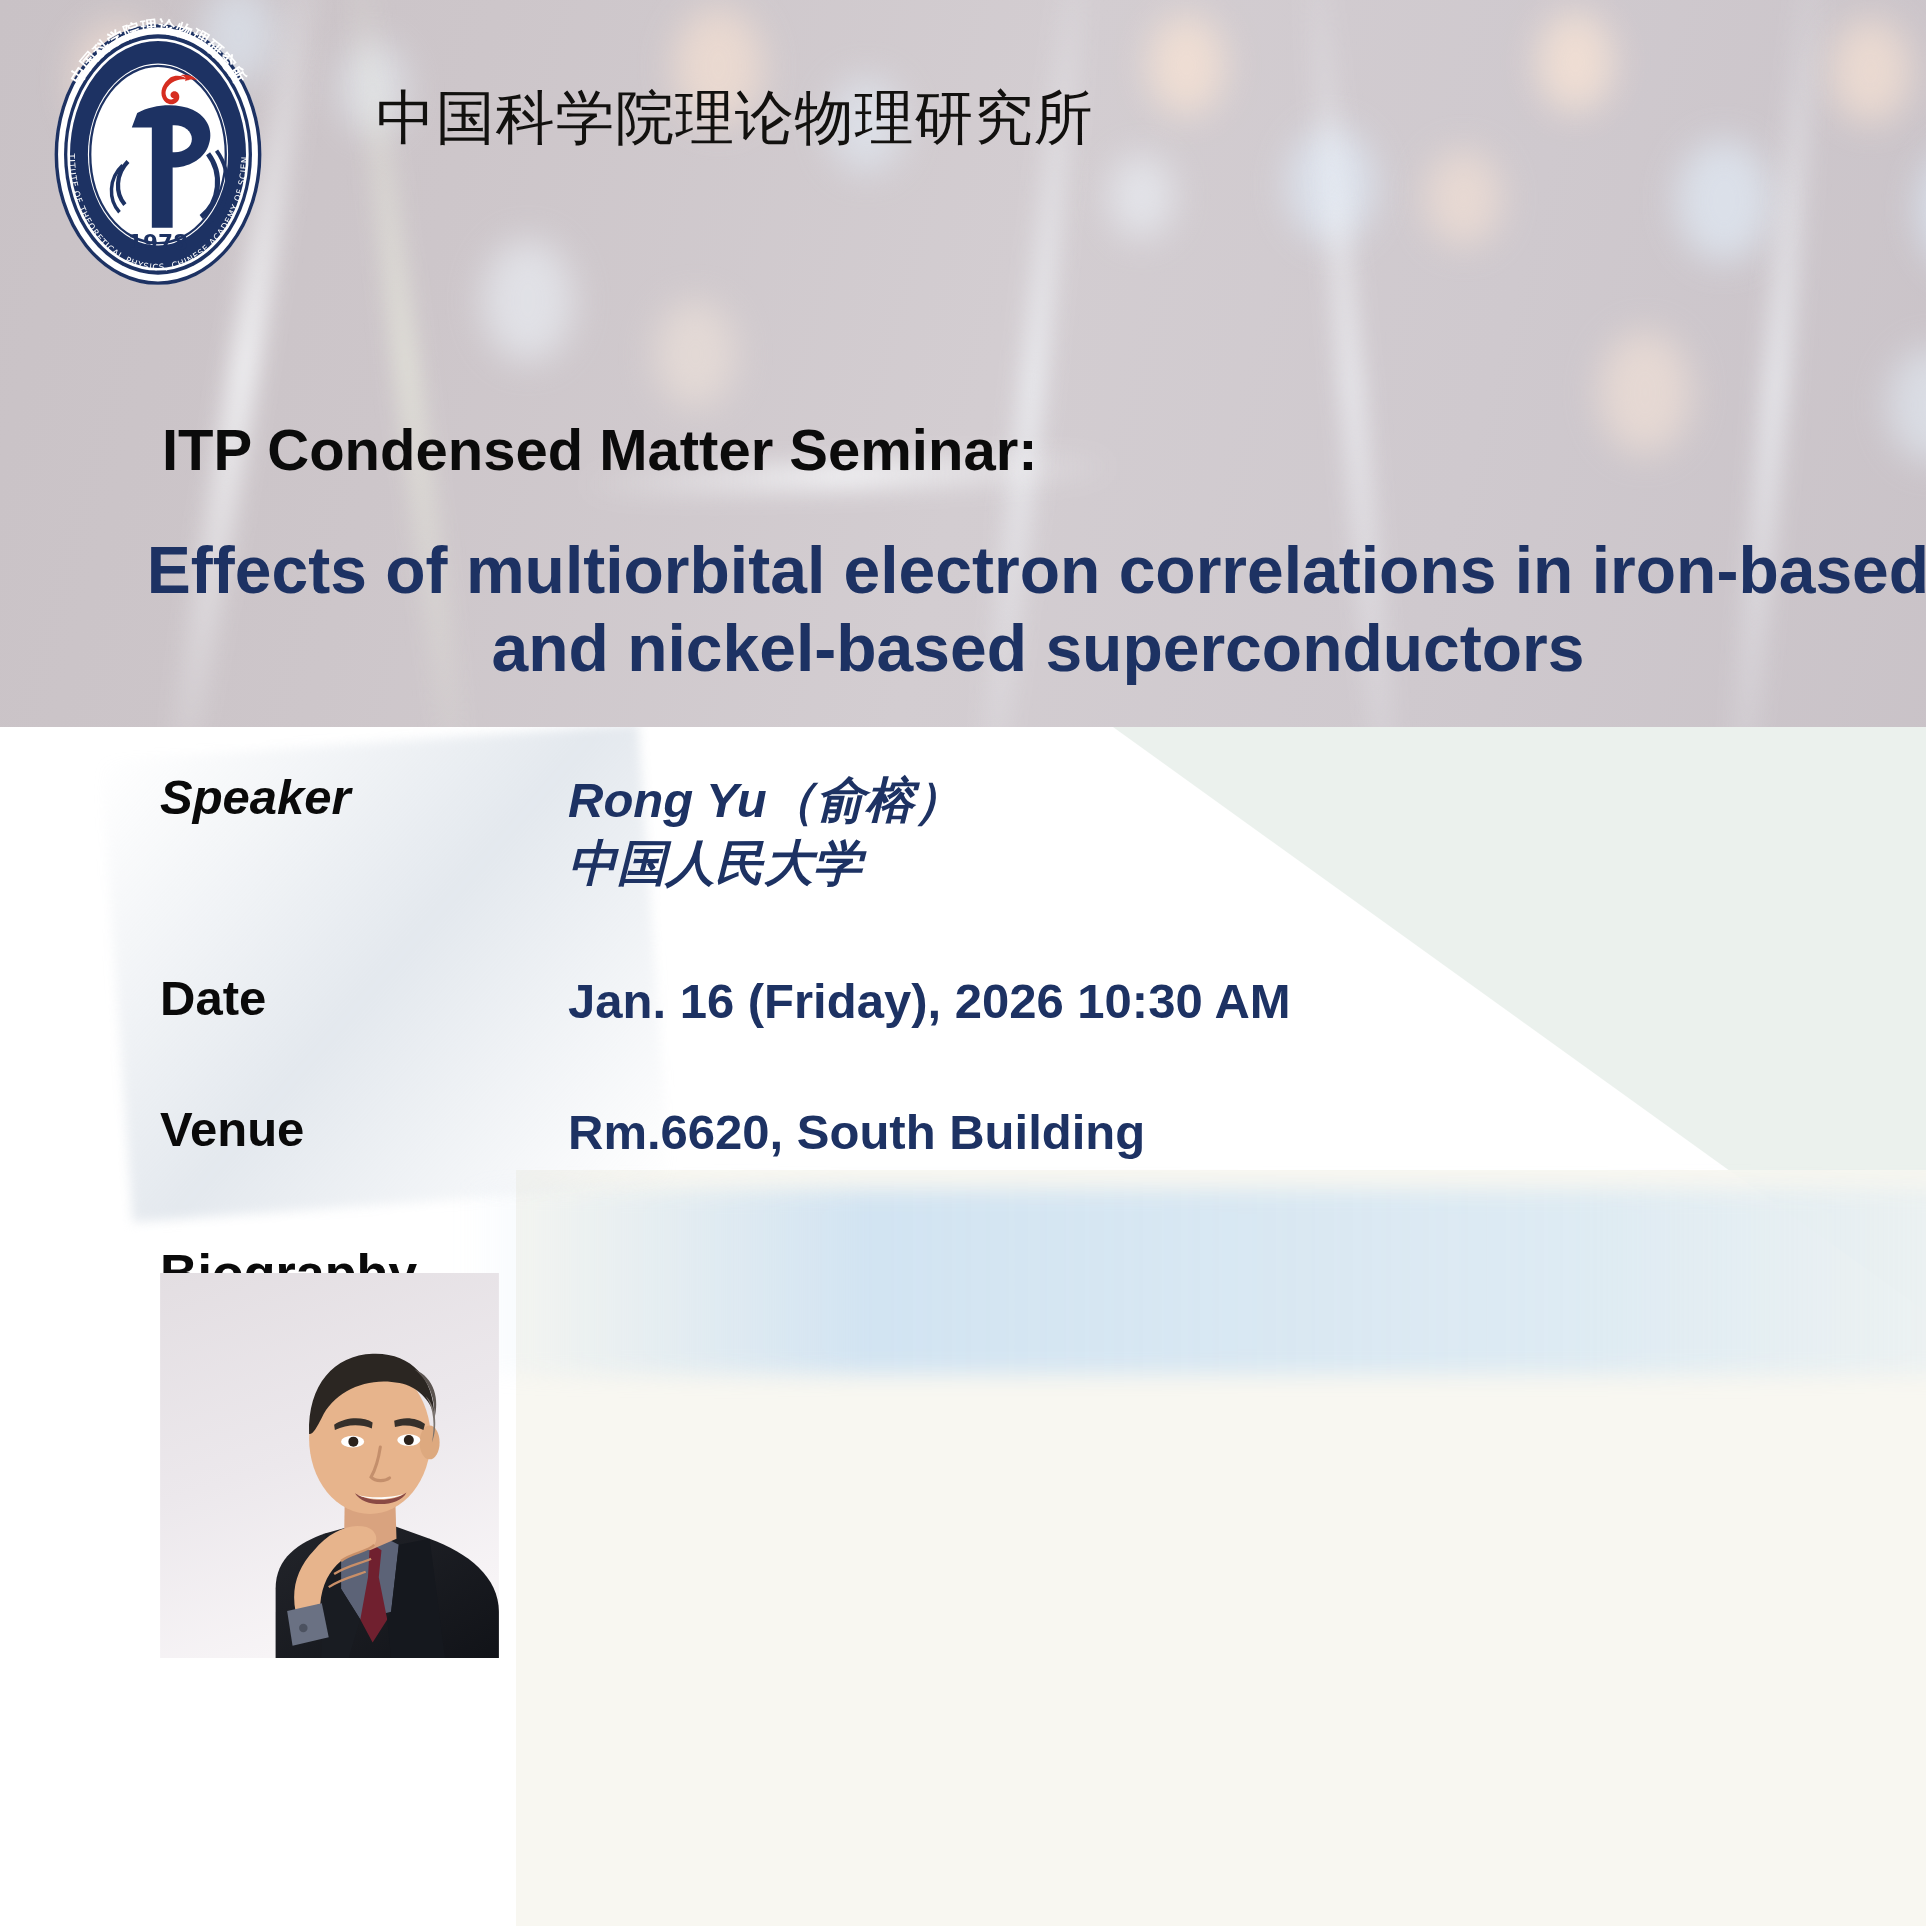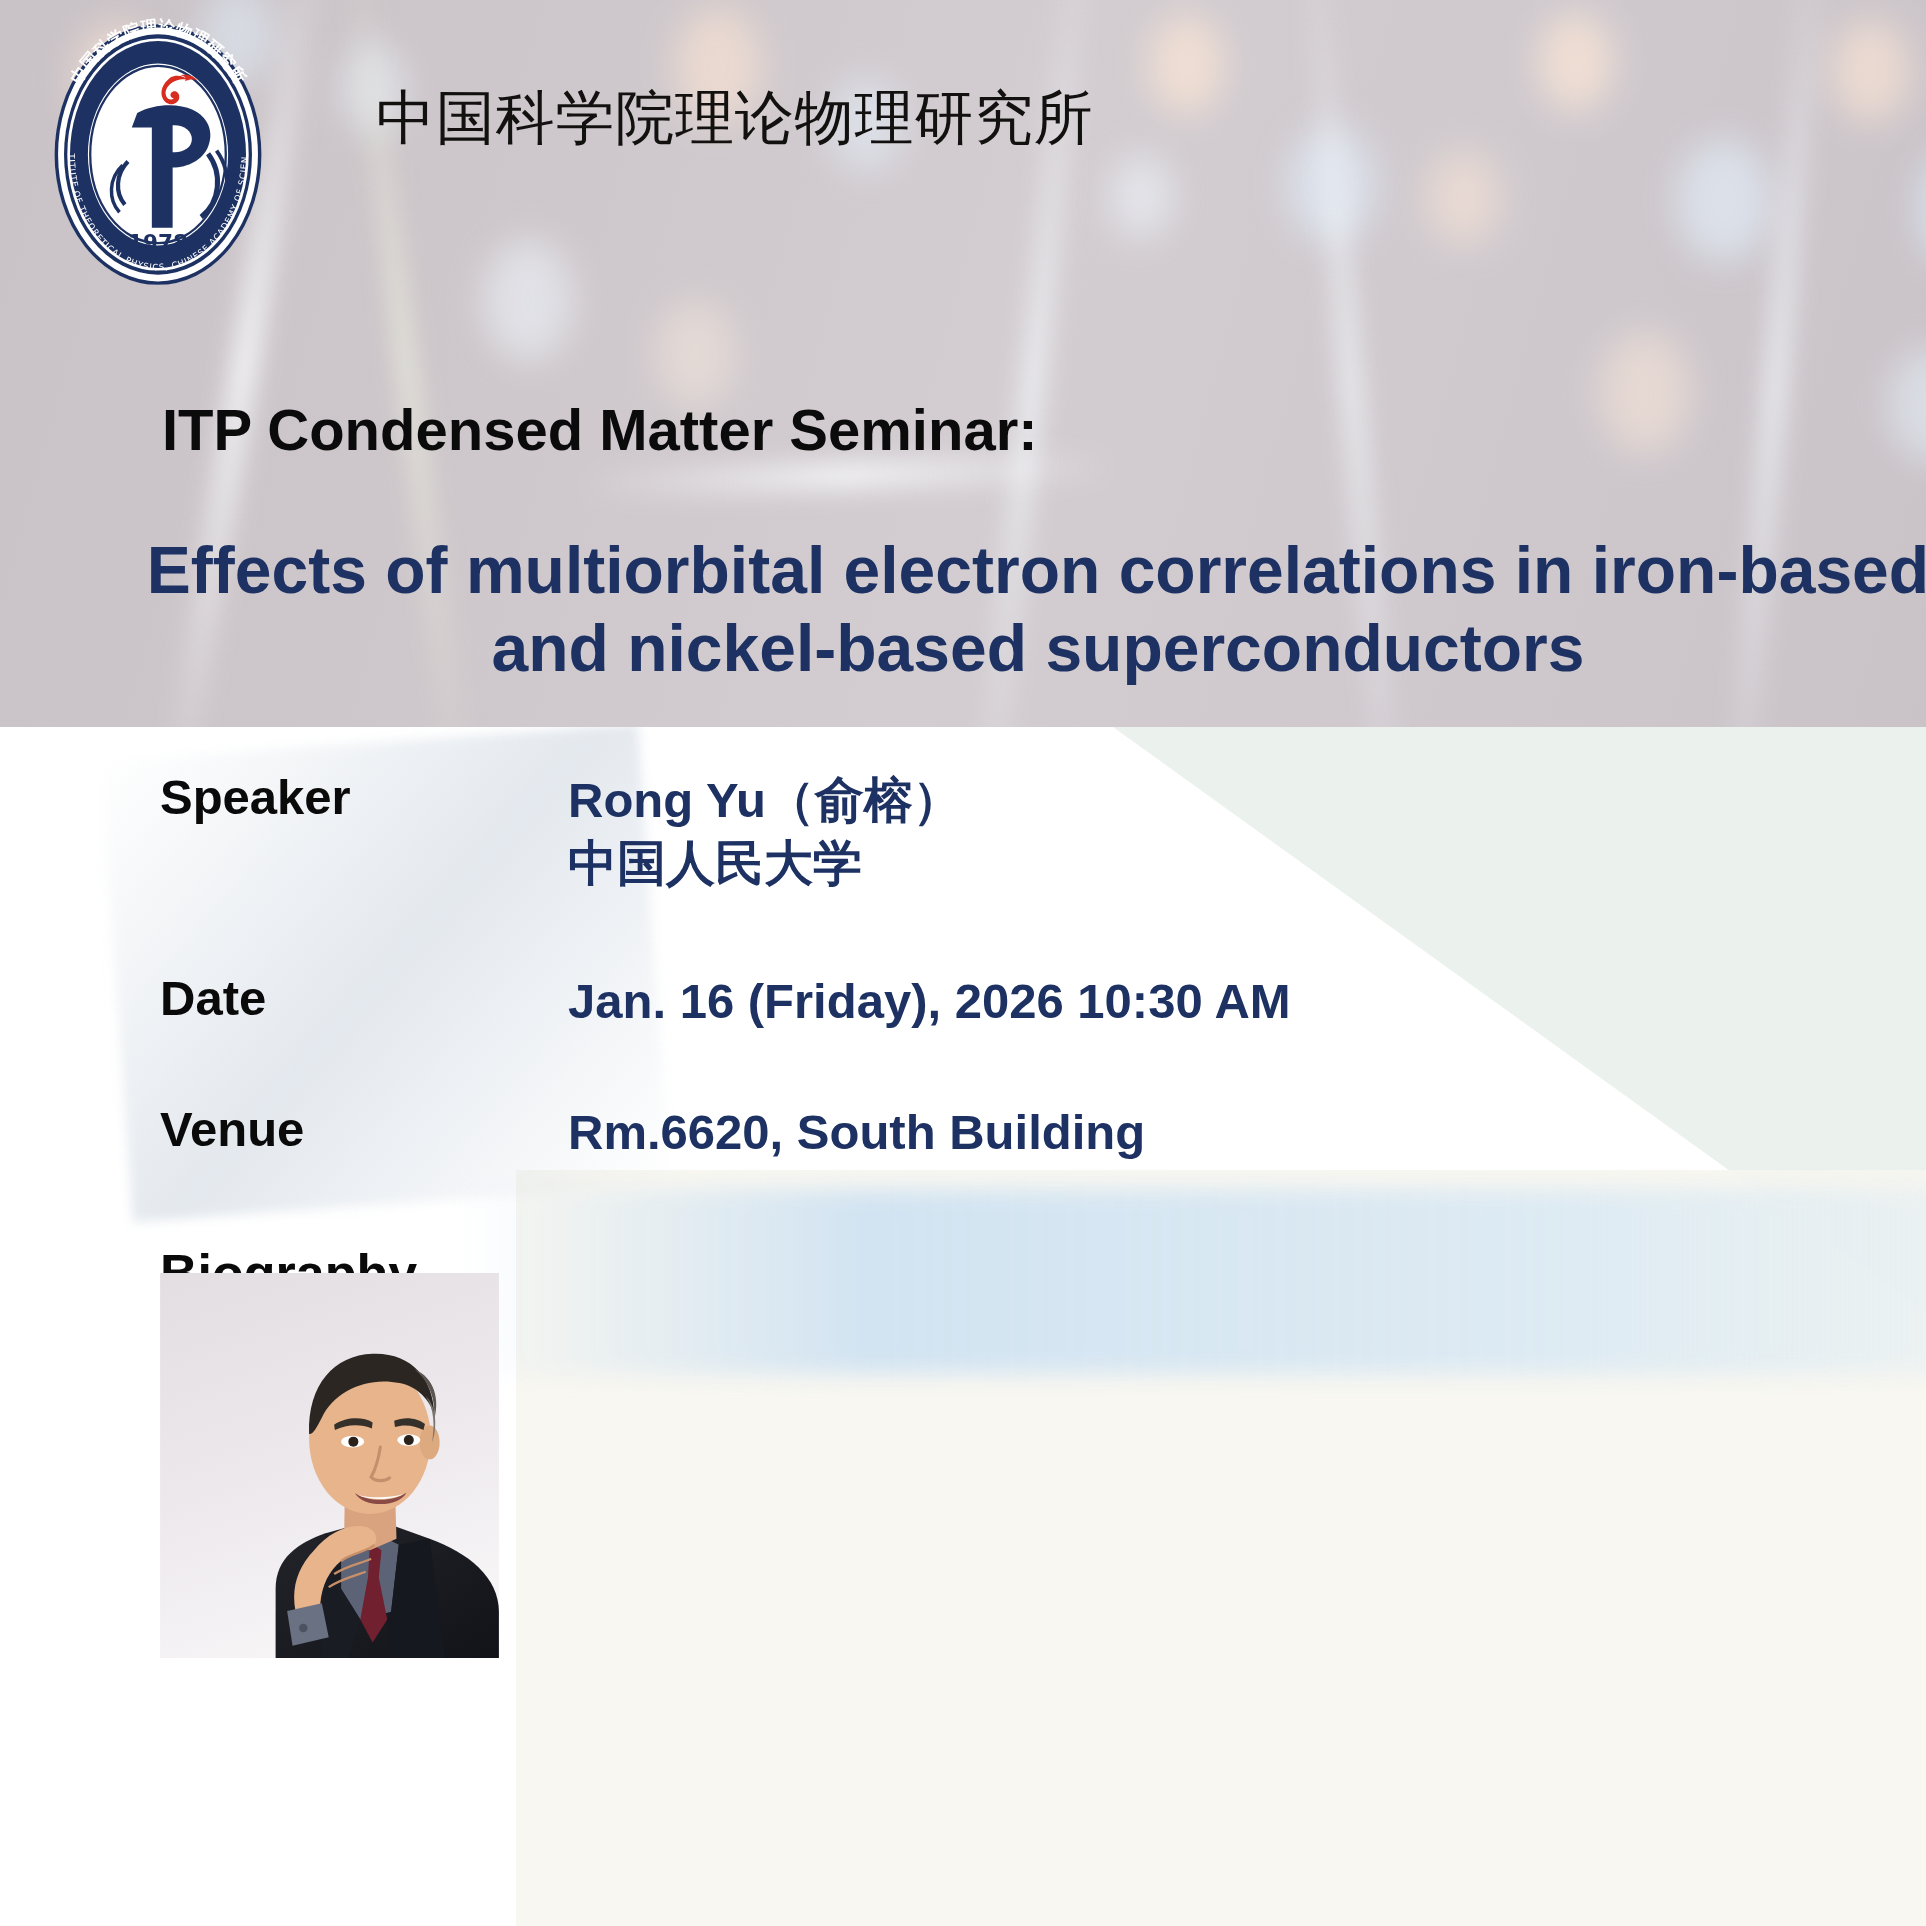--- a/index.html
+++ b/index.html
@@ -27,21 +27,21 @@
     font-size:59px;font-weight:400;color:#12110f;letter-spacing:0.8px;
     white-space:nowrap;
     font-family:"DejaVu Sans","Liberation Sans",sans-serif;
   }
   .hdr-en{
     position:absolute;left:376px;top:208px;
     font-size:54px;font-weight:400;color:#1a1a1a;letter-spacing:0.4px;
     white-space:nowrap;
   }
   .seminar-label{
-    position:absolute;left:162px;top:396px;
+    position:absolute;left:162px;top:416px;
     font-size:58px;font-weight:bold;color:#0b0b0b;white-space:nowrap;
   }
   .talk-title{
     position:absolute;left:0;top:532px;width:2076px;
     text-align:center;font-size:66px;font-weight:bold;
     color:#1d3263;line-height:1.18;
     padding:0 23px;box-sizing:border-box;
   }
   
   .body-area{
@@ -164,21 +164,21 @@
 </div>
 
 <div class="body-area">
 
   <div class="bg-teal"></div>
   <div class="bg-cream"></div>
   <div class="bg-bluewash"></div>
 
   <div class="bg-diag"></div>
 
-  <div class="row" style="left:160px;top:42px;">
+  <div class="row" style="left:160px;top:42px;font-style:italic;">
     <div class="row-label">Speaker</div>
     <div>
       <div class="row-value">Rong Yu（俞榕）</div>
       <div class="row-value">中国人民大学</div>
     </div>
   </div>
 
   <div class="row" style="left:160px;top:243px;">
     <div class="row-label">Date</div>
     <div class="row-value">Jan. 16 (Friday), 2026 10:30 AM</div>

